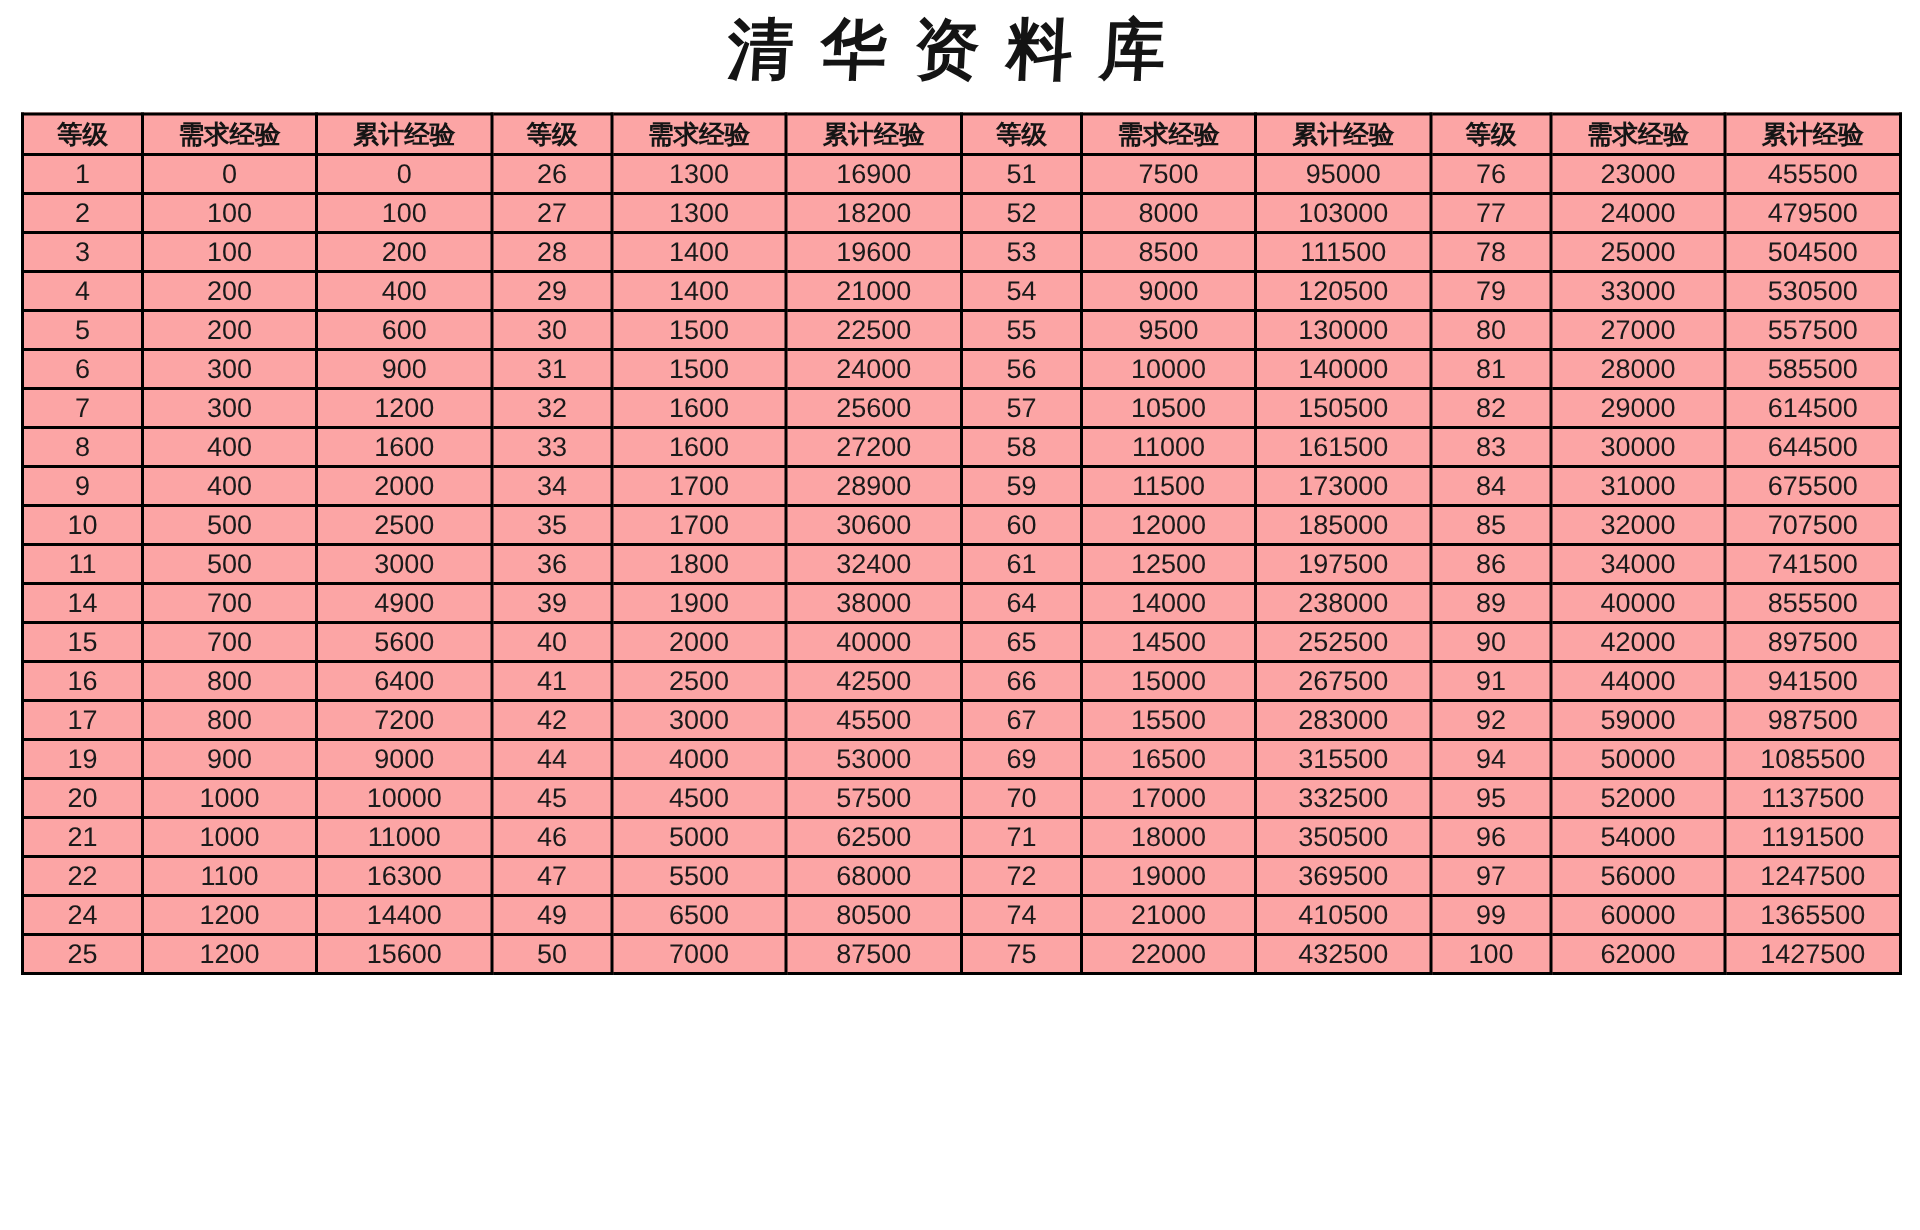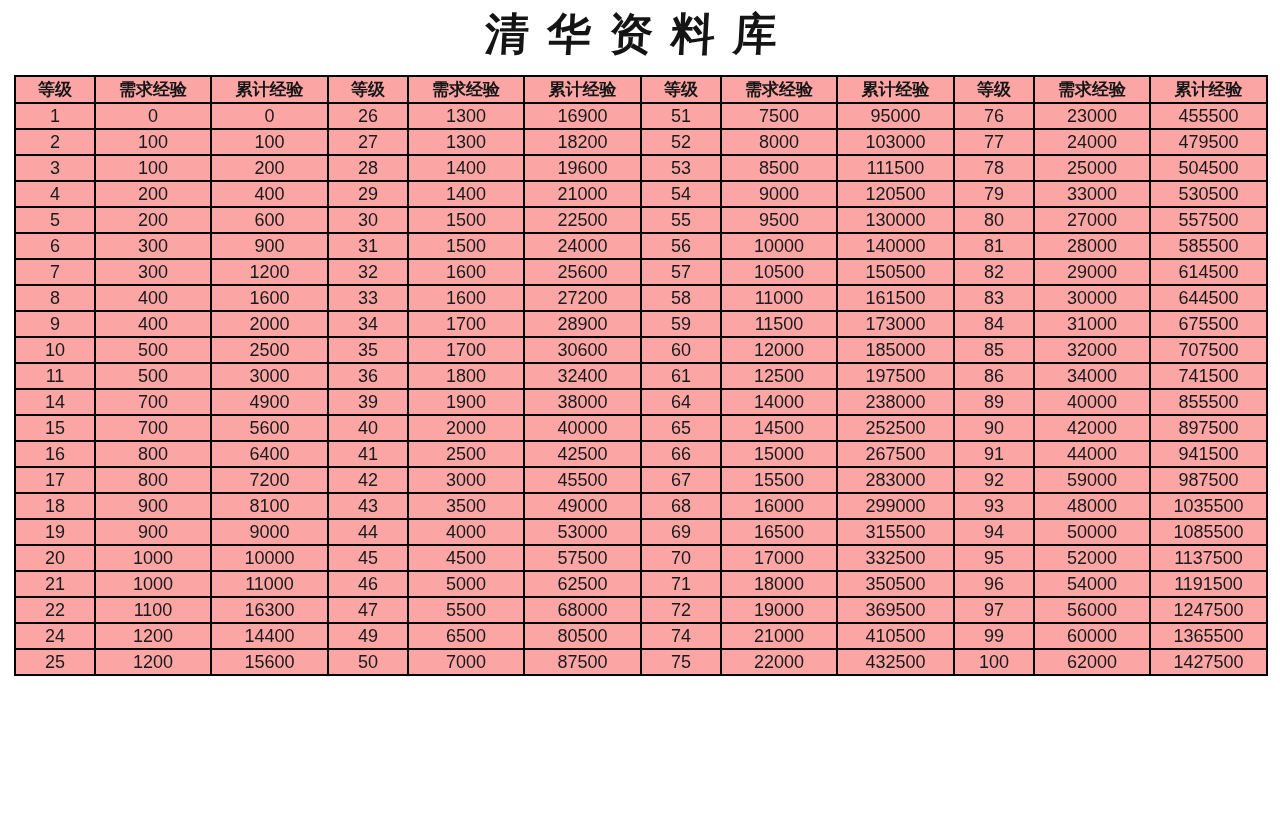--- a/index.html
+++ b/index.html
@@ -315,34 +315,20 @@
         <td>3000</td>
         <td>45500</td>
         <td>67</td>
         <td>15500</td>
         <td>283000</td>
         <td>92</td>
         <td>59000</td>
         <td>987500</td>
       </tr>
       <tr>
-        <td>18</td>
-        <td>900</td>
-        <td>8100</td>
-        <td>43</td>
-        <td>3500</td>
-        <td>49000</td>
-        <td>68</td>
-        <td>16000</td>
-        <td>299000</td>
-        <td>93</td>
-        <td>48000</td>
-        <td>1035500</td>
-      </tr>
-      <tr>
         <td>19</td>
         <td>900</td>
         <td>9000</td>
         <td>44</td>
         <td>4000</td>
         <td>53000</td>
         <td>69</td>
         <td>16500</td>
         <td>315500</td>
         <td>94</td>

